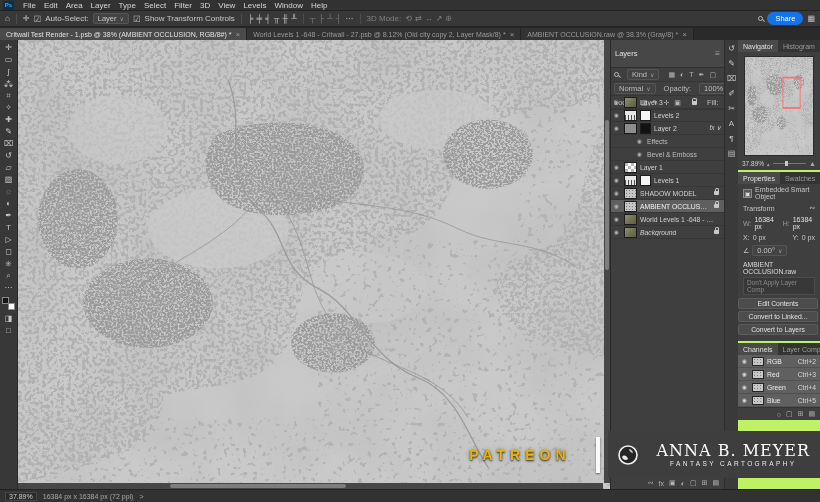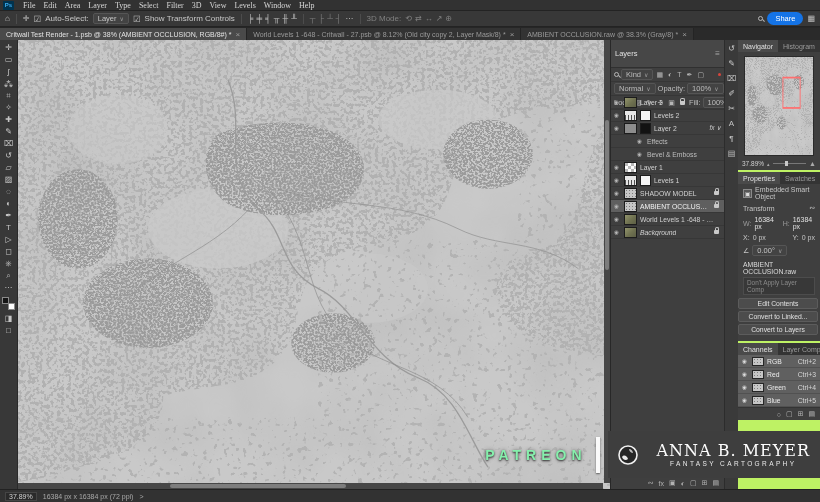--- a/index.html
+++ b/index.html
@@ -6,21 +6,21 @@
   *{box-sizing:border-box;}
   .app{position:relative;width:820px;height:502px;background:#262626;overflow:hidden;
        font-family:"Liberation Sans",sans-serif;color:#cfcfcf;}
 
   
   .menubar{position:absolute;top:0;left:0;right:0;height:11px;background:#323232;
     border-bottom:1px solid #232323;display:flex;align-items:center;padding-left:3px;font-size:8px;color:#d6d6d6;}
   .ps-logo{width:11px;height:9px;background:#00334f;color:#3daef2;font-size:6px;font-weight:bold;
     display:flex;align-items:center;justify-content:center;border-radius:1px;margin-right:5px;}
   .menus{display:flex;}
-  .menu-item{padding:0 4px;white-space:nowrap;font-family:Liberation Serif, serif;}
+  .menu-item{padding:0 4px;white-space:nowrap;}
 
   
   .optionsbar{position:absolute;top:11px;left:0;right:0;height:16px;background:#383838;
     border-bottom:1px solid #232323;display:flex;align-items:center;gap:4px;padding:0 5px;font-size:8px;color:#c9c9c9;}
   .sep{width:1px;height:10px;background:#4c4c4c;margin:0 2px;flex:none;}
   .dd{background:#434343;border:1px solid #555;border-radius:2px;height:11px;display:inline-flex;
     align-items:center;gap:3px;padding:0 4px;font-size:7.5px;white-space:nowrap;}
   .caret{font-size:6px;color:#9a9a9a;}
   .chk{font-size:8.5px;color:#bdbdbd;}
   .icon8{font-size:8px;color:#c2c2c2;}
@@ -58,21 +58,21 @@
   .h-scroll{position:absolute;left:0;right:7px;bottom:0;height:6px;background:#474747;}
   .h-thumb{position:absolute;left:26%;width:30%;top:1px;bottom:1px;background:#7d7d7d;border-radius:3px;}
   .v-scroll{position:absolute;top:0;bottom:6px;right:0;width:6px;background:#474747;}
   .v-thumb{position:absolute;top:18%;height:34%;left:1px;right:1px;background:#7d7d7d;border-radius:3px;}
 
   
   .layers{position:absolute;left:610px;width:114px;top:0;bottom:0;background:#3f3f3f;border-left:1px solid #282828;font-size:7.5px;}
   .p-head{height:28px;background:#474747;display:flex;align-items:center;justify-content:space-between;
     padding:0 4px;color:#e0e0e0;border-bottom:1px solid #303030;}
   .p-menu-icon{color:#a8a8a8;font-size:8px;}
-  .l-filter,.l-blend,.l-lock{height:14px;display:flex;align-items:center;gap:2px;padding:0 3px;border-bottom:1px solid #363636;color:#bdbdbd;}
+  .l-filter,.l-blend,.l-lock{height:14px;display:flex;align-items:center;gap:8px;padding:0 3px;border-bottom:1px solid #363636;color:#bdbdbd;}
   .fic{font-size:7px;color:#b5b5b5;padding:0 1px;}
   .red-dot{width:3px;height:3px;border-radius:50%;background:#d9453c;margin-left:auto;}
   .lrows{position:absolute;top:56px;left:0;right:0;bottom:13px;overflow:hidden;}
   .lrow{height:13px;display:flex;align-items:center;gap:3px;padding:0 3px;border-bottom:1px solid #373737;color:#d2d2d2;white-space:nowrap;}
   .lrow .eye{font-size:5.5px;color:#b8b8b8;width:7px;flex:none;}
   .lname{overflow:hidden;text-overflow:ellipsis;font-size:6.8px;}
   .lfx{margin-left:auto;font-style:italic;font-size:6.5px;color:#c9c9c9;flex:none;}
   .row-selected{background:#5f5f5f;color:#f3f3f3;}
   .row-child{padding-left:26px;color:#bdbdbd;}
   .row-bg .lname{font-style:italic;}
@@ -133,22 +133,22 @@
     background:radial-gradient(#7e7e7e .8px,#c6c6c6 .9px) 0 0/3px 3px,#c6c6c6;}
   .ch-short{margin-left:auto;color:#d6d6d6;}
 
   
   .statusbar{position:absolute;bottom:0;left:0;right:0;height:13px;background:#323232;border-top:1px solid #222;
     display:flex;align-items:center;gap:6px;padding-left:5px;font-size:7px;color:#a8a8a8;}
   .sb-zoom{background:#2a2a2a;border:1px solid #454545;padding:0 3px;height:9px;line-height:8px;color:#d0d0d0;}
 
   
   .watermark{position:absolute;right:0;bottom:24px;height:47px;display:flex;align-items:center;z-index:60;}
-  .wm-patreon{font-weight:bold;font-size:14px;letter-spacing:5px;color:#86efac;
-    text-shadow:0 1px 2px rgba(0,0,0,.75),0 0 4px rgba(0,0,0,.4);margin-right:9px;}
+  .wm-patreon{font-weight:bold;font-size:14px;letter-spacing:5px;color:#eab308;
+    text-shadow:0 1px 2px rgba(0,0,0,.75),0 0 4px rgba(0,0,0,.4);margin-right:25px;}
   .wm-bar{width:4px;height:36px;background:#fafafa;box-shadow:0 1px 2px rgba(0,0,0,.55);margin-right:0;flex:none;}
   .wm-logo{background:#3e3e3e;height:47px;display:flex;align-items:center;gap:18px;padding:0 10px 0 9px;margin-left:8px;}
   .wm-text{display:flex;flex-direction:column;align-items:center;}
   .wm-name{font-family:"DejaVu Serif",serif;font-size:16px;letter-spacing:1px;color:#fdfdfd;line-height:17px;white-space:nowrap;}
   .wm-tag{font-size:6.5px;letter-spacing:2.4px;color:#eaeaea;margin-top:1px;white-space:nowrap;}
 </style>
 </head>
 <body>
 
 <div class="app">

